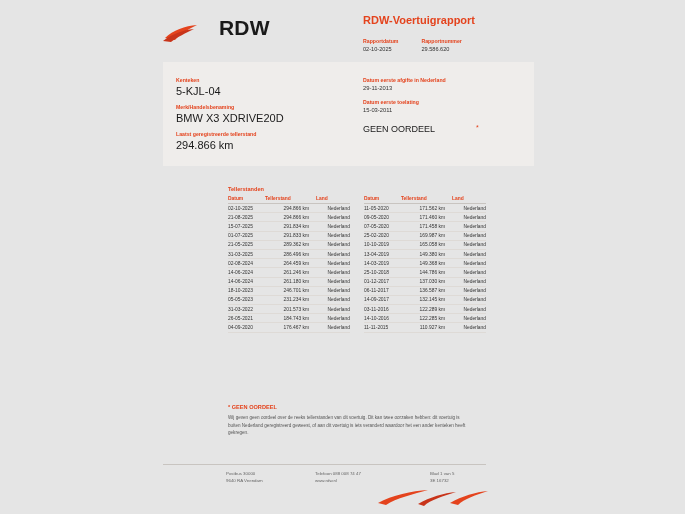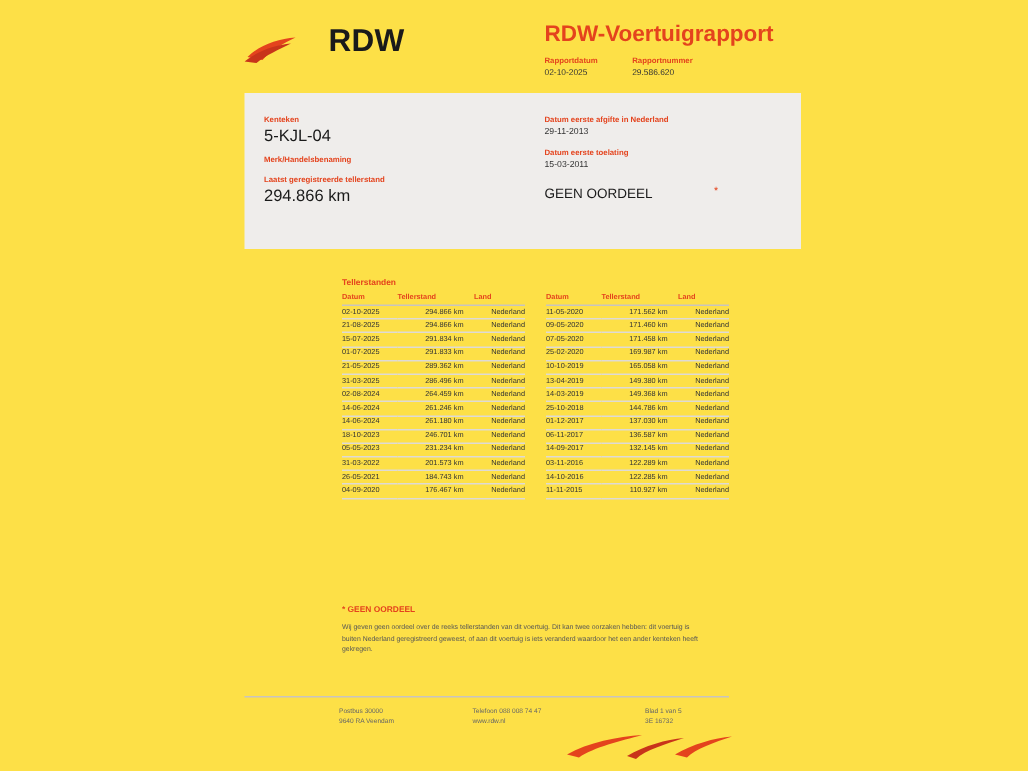--- a/index.html
+++ b/index.html
@@ -13,21 +13,21 @@
     font-family: "Liberation Sans", sans-serif;
     color: #1a1a1a;
     position: relative;
     overflow: hidden;
   }
   .page {
     position: absolute;
     left: 0; top: 0;
     width: 685px;
     height: 514px;
-    background: #fde047;
+    background: #e5e5e5;
   }
 
   
   .header {
     position: absolute;
     left: 0; top: 0;
     width: 685px;
     height: 62px;
   }
   .logo-wrap {
@@ -50,21 +50,21 @@
     top: 6px;
     font-size: 21px;
     font-weight: bold;
     letter-spacing: 0.2px;
     color: #1a1a1a;
   }
   .doc-title {
     position: absolute;
     left: 363px;
     top: 14px;
-    font-size: 15px;
+    font-size: 11px;
     font-weight: bold;
     color: #e4431d;
   }
   .meta-row {
     position: absolute;
     left: 363px;
     top: 37px;
     width: 280px;
     font-size: 5.2px;
   }
@@ -265,20 +265,21 @@
         <div class="meta-value">29.586.620</div>
       </div>
     </div>
   </div>
 
   <div class="summary">
     <div class="sum-left">
       <div class="lbl first">Kenteken</div>
       <div class="val-big">5-KJL-04</div>
       <div class="lbl">Merk/Handelsbenaming</div>
+      <div class="val-big">BMW X3 XDRIVE20D</div>
       <div class="lbl">Laatst geregistreerde tellerstand</div>
       <div class="val-big">294.866 km</div>
     </div>
     <div class="sum-right">
       <div class="lbl first">Datum eerste afgifte in Nederland</div>
       <div class="val-sm">29-11-2013</div>
       <div class="lbl">Datum eerste toelating</div>
       <div class="val-sm">15-03-2011</div>
     </div>
     <div class="verdict">GEEN OORDEEL</div>

